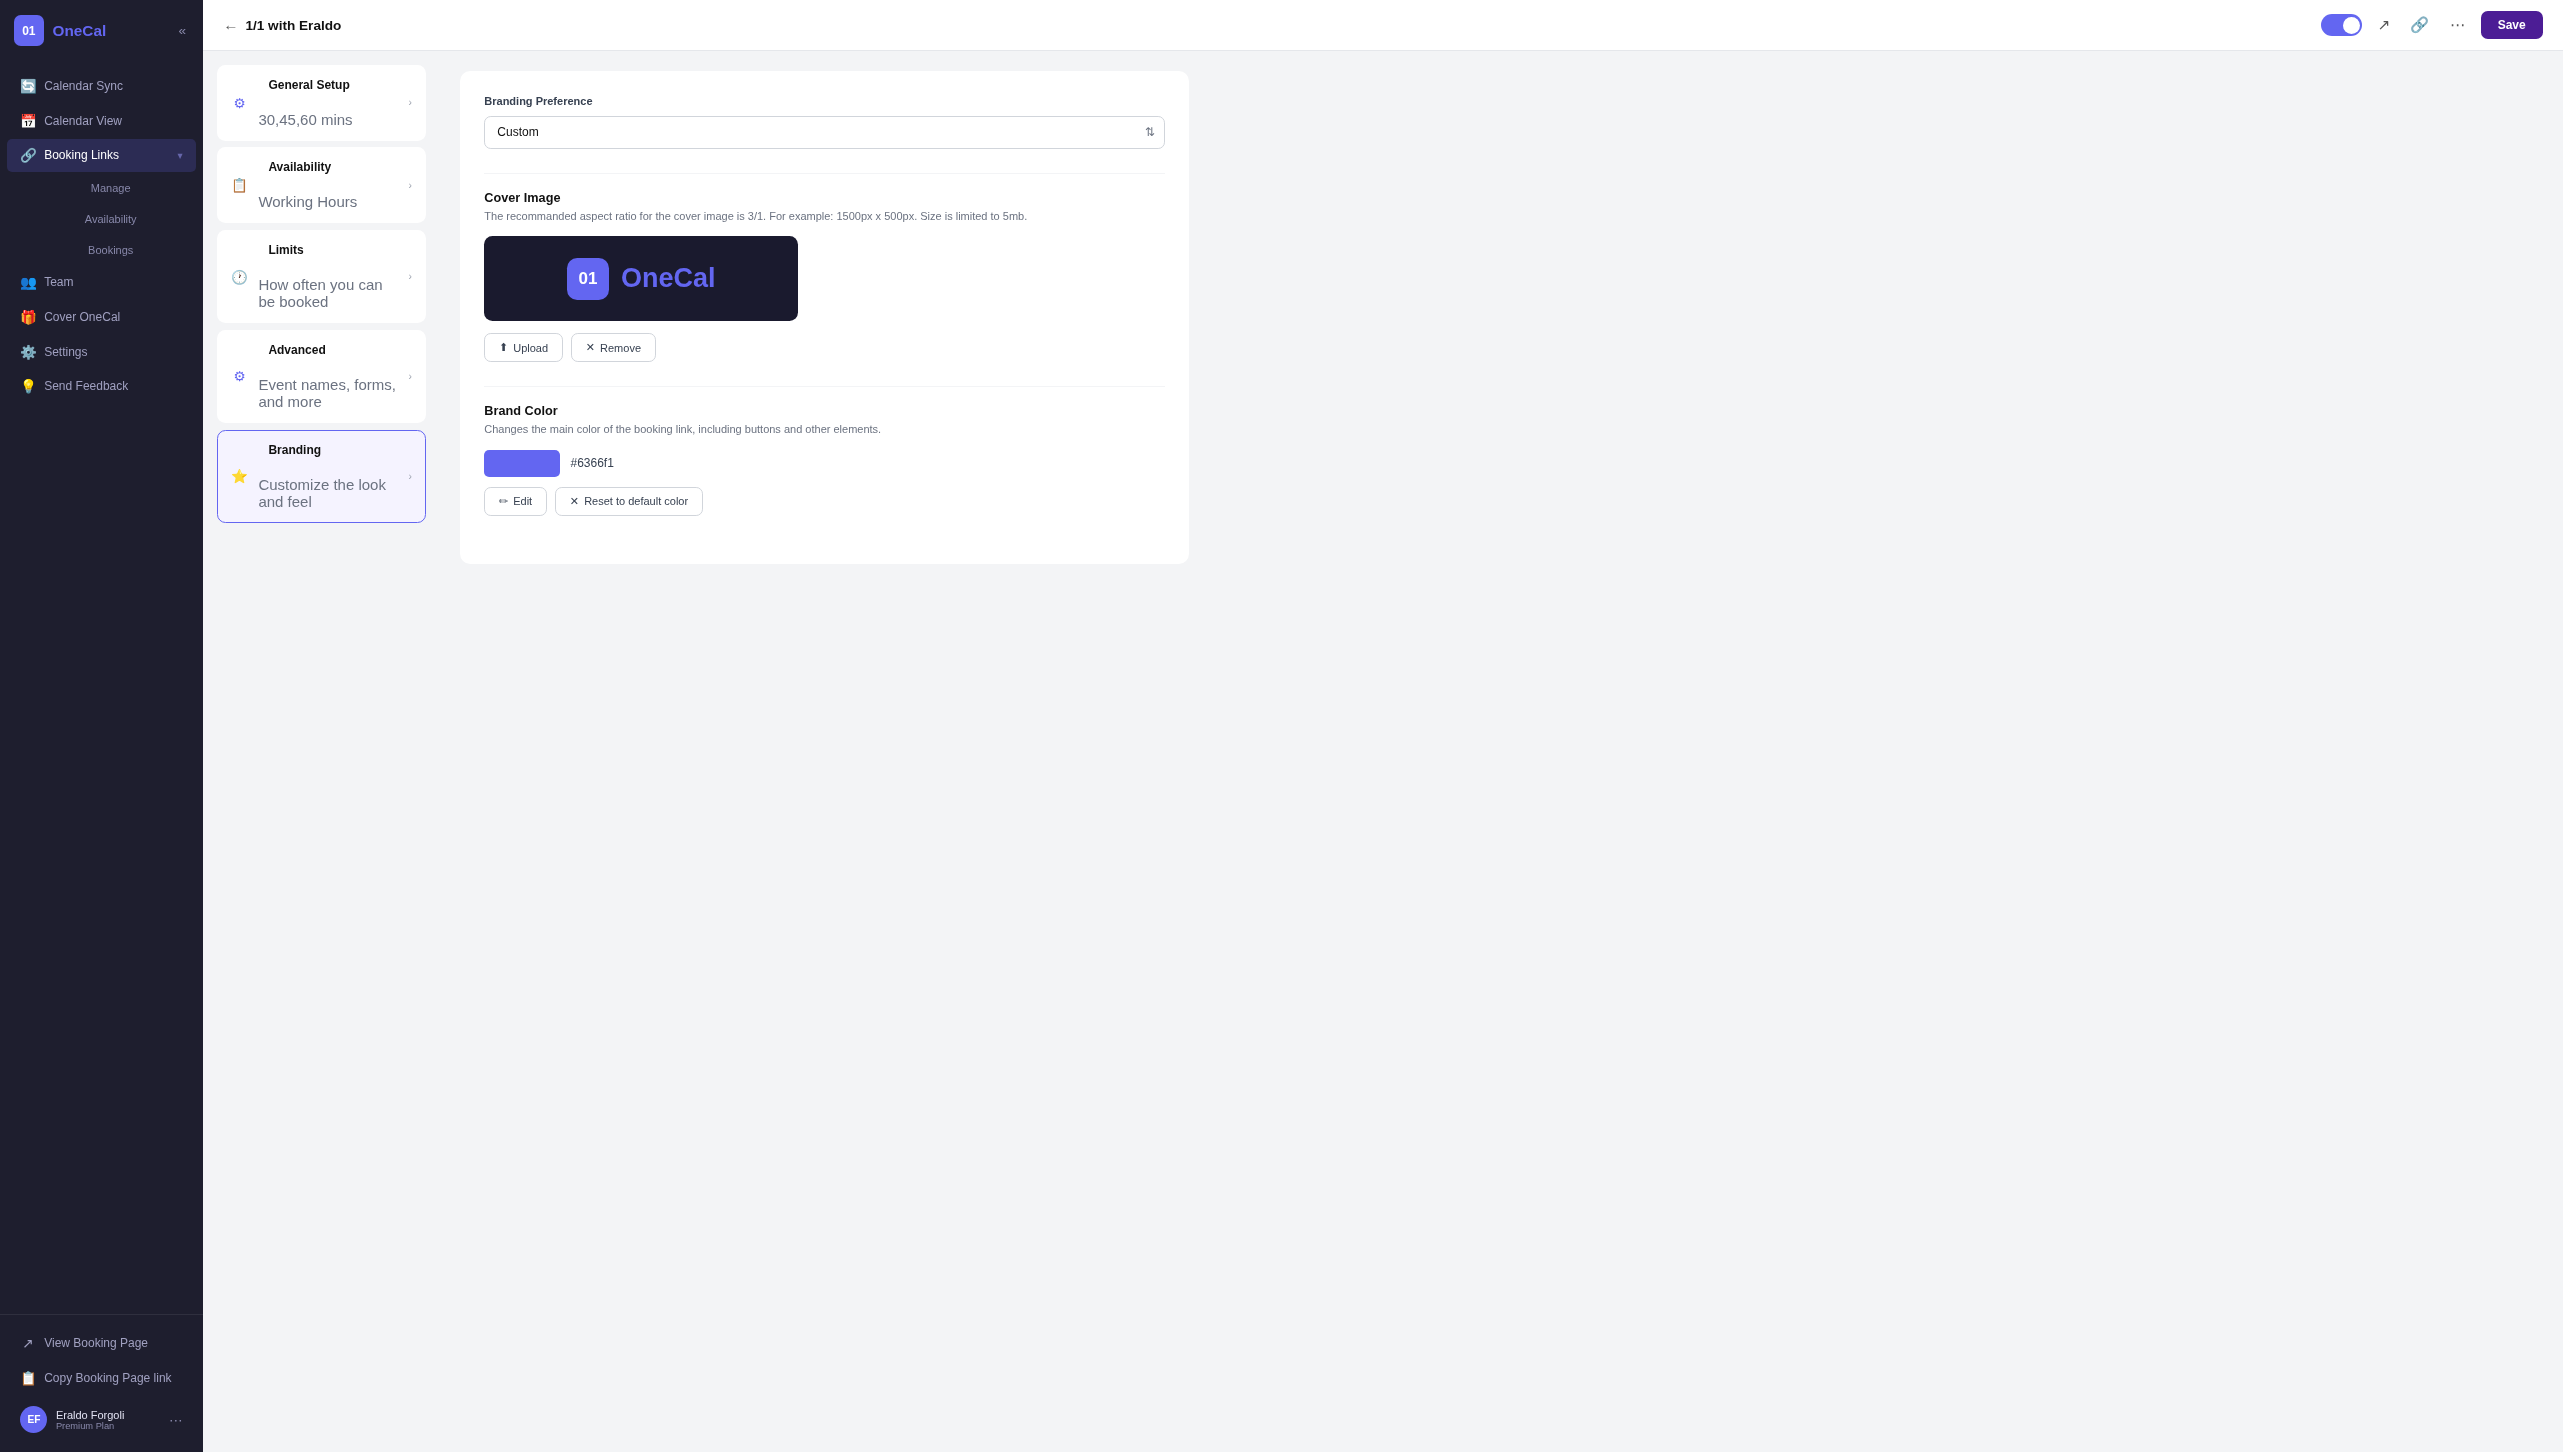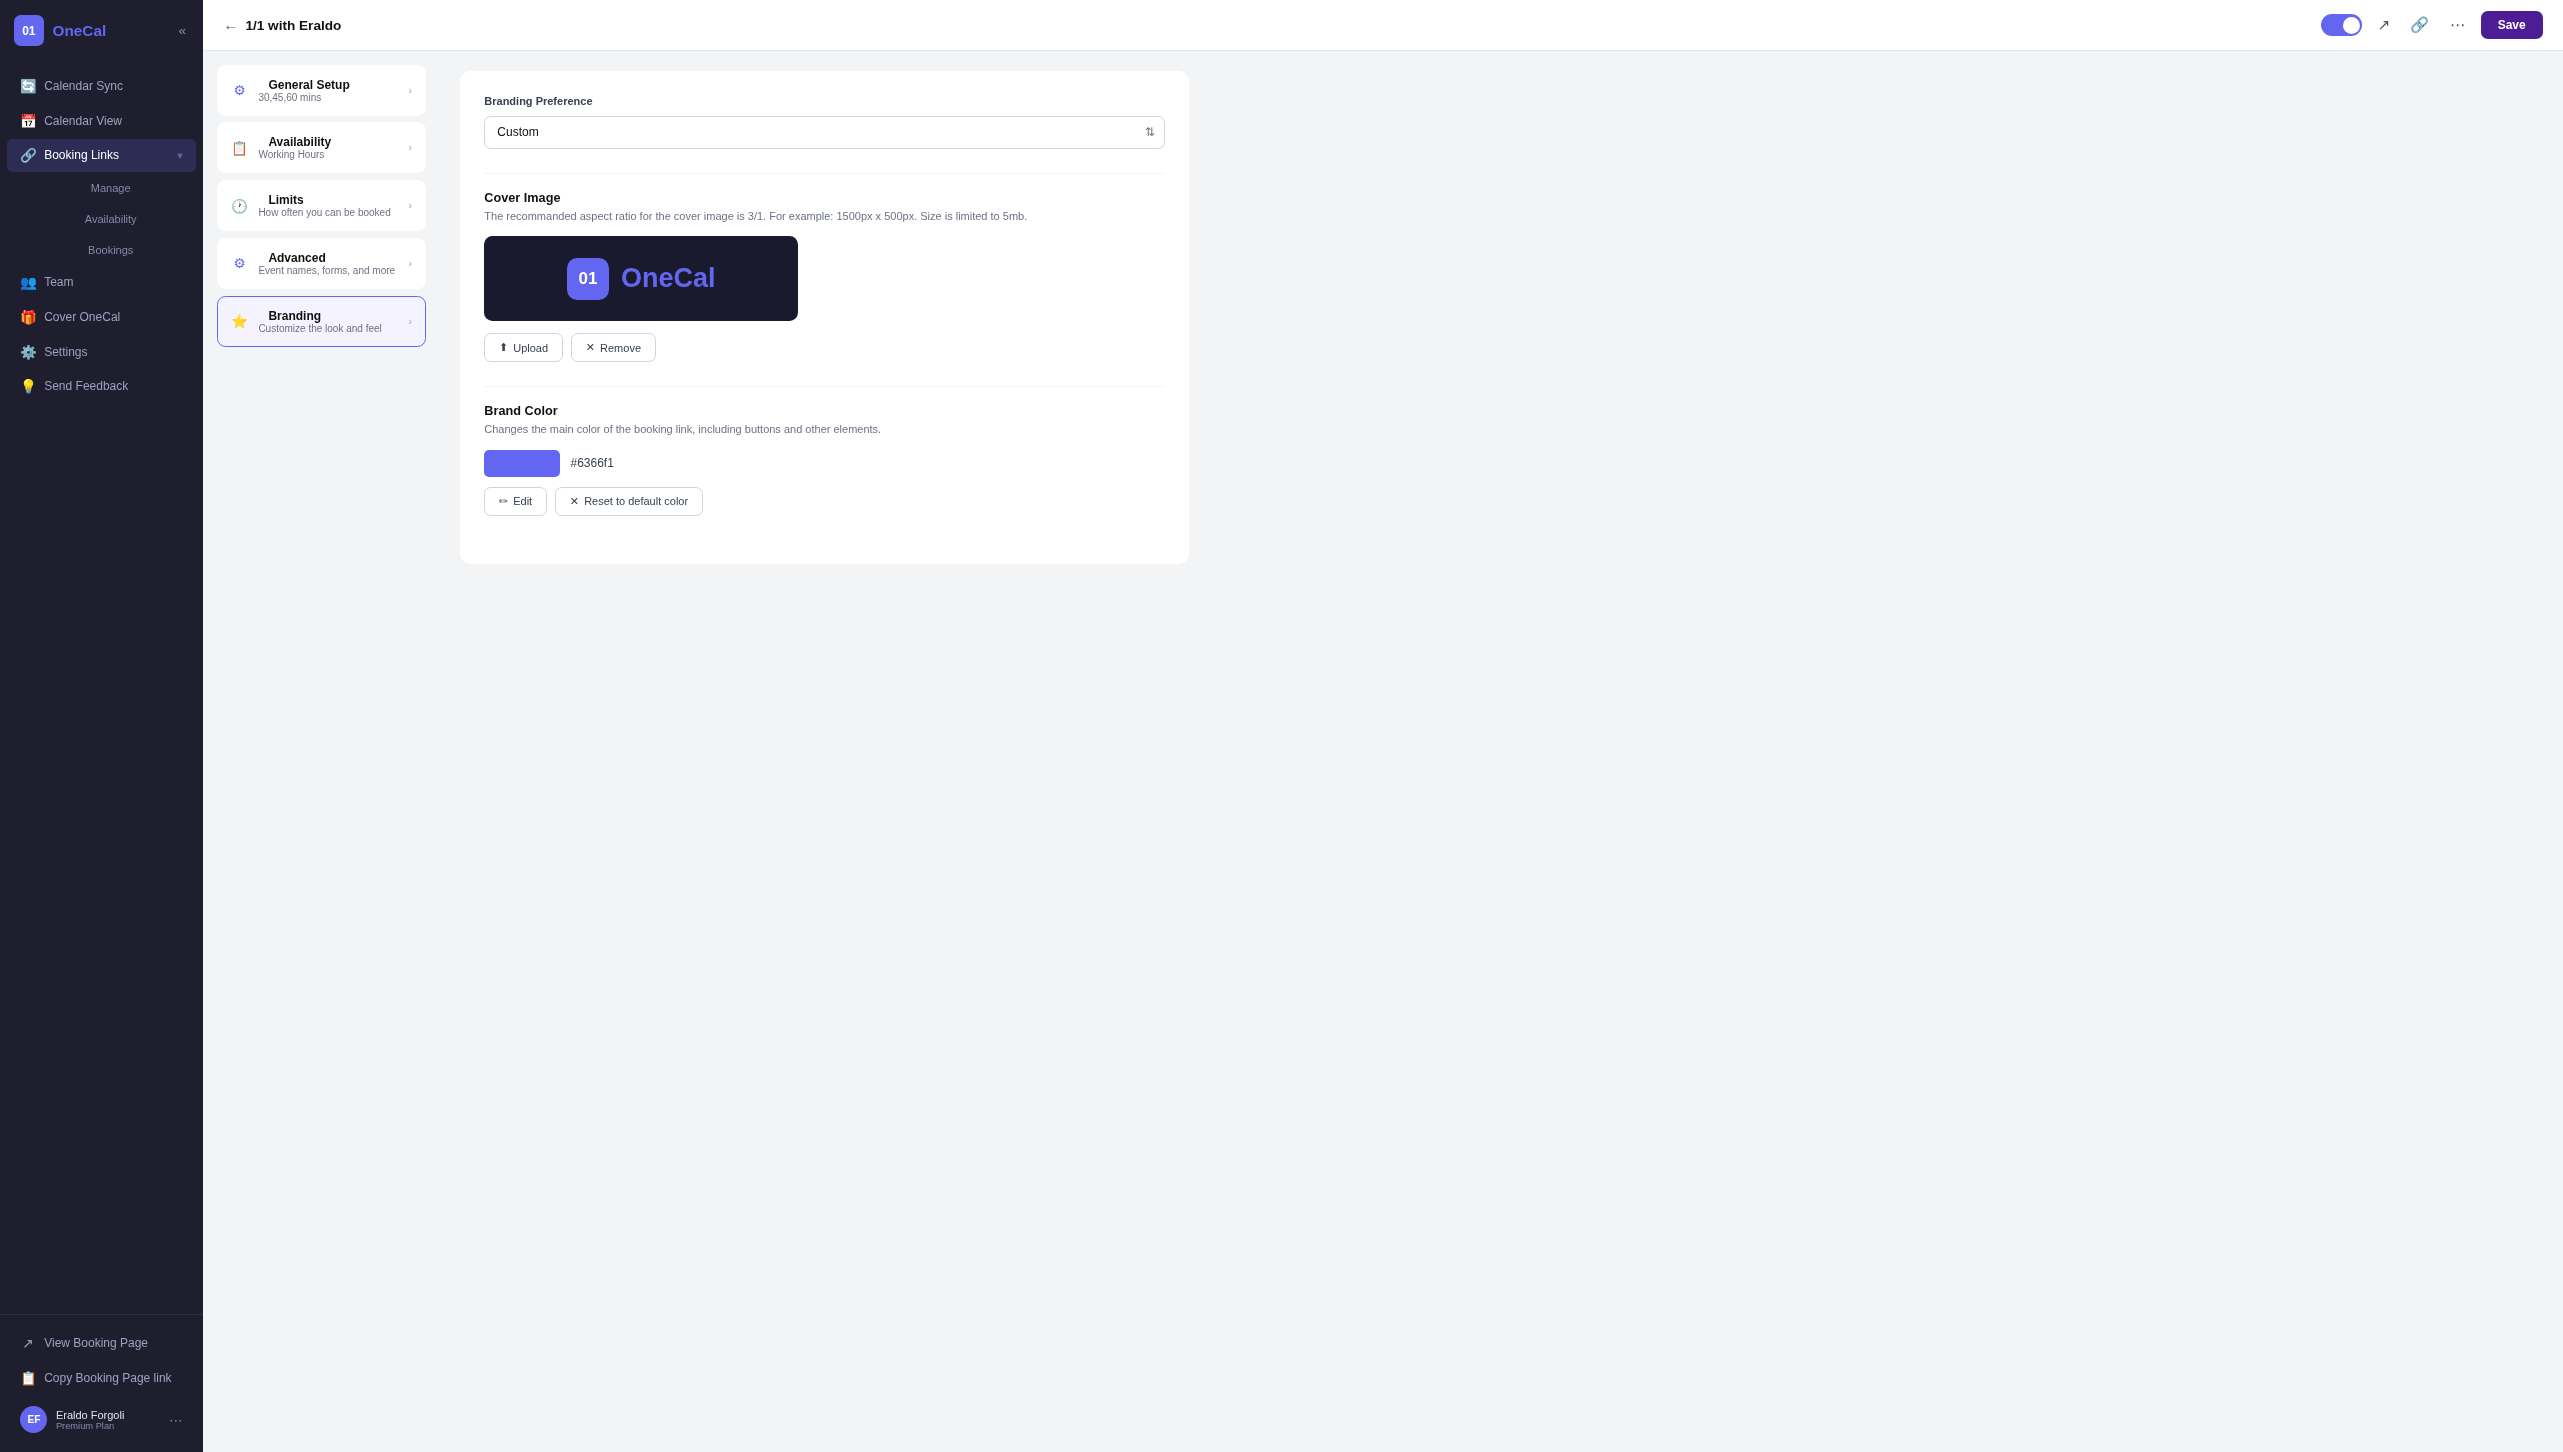--- a/index.html
+++ b/index.html
@@ -194,21 +194,21 @@
       border-radius: 8.5px;
       margin-bottom: 6.8px;
       cursor: pointer;
       border: 0.8px solid transparent;
       transition: all 0.15s;
     }
     .submenu-item.active { border-color: #6366f1; background: #f5f3ff; }
     .submenu-item-icon { font-size: 13.6px; color: #6366f1; width: 17px; text-align: center; }
     .submenu-item-content { flex: 1; }
     .submenu-item-title { font-size: 12px; font-weight: 600; color: #111; margin-left: 10px; }
-    .submenu-item-subtitle { font-size: 10px; color: #6b7280; margin-top: 0; }
+    .submenu-item-subtitle { font-size: 15px; color: #6b7280; margin-top: 19px; }
     .submenu-item-chevron { color: #9ca3af; font-size: 10.2px; }
 
     
     .right-panel {
       flex: 1;
       overflow-y: auto;
       padding: 20.3px;
     }
     .panel-card {
       background: white;

